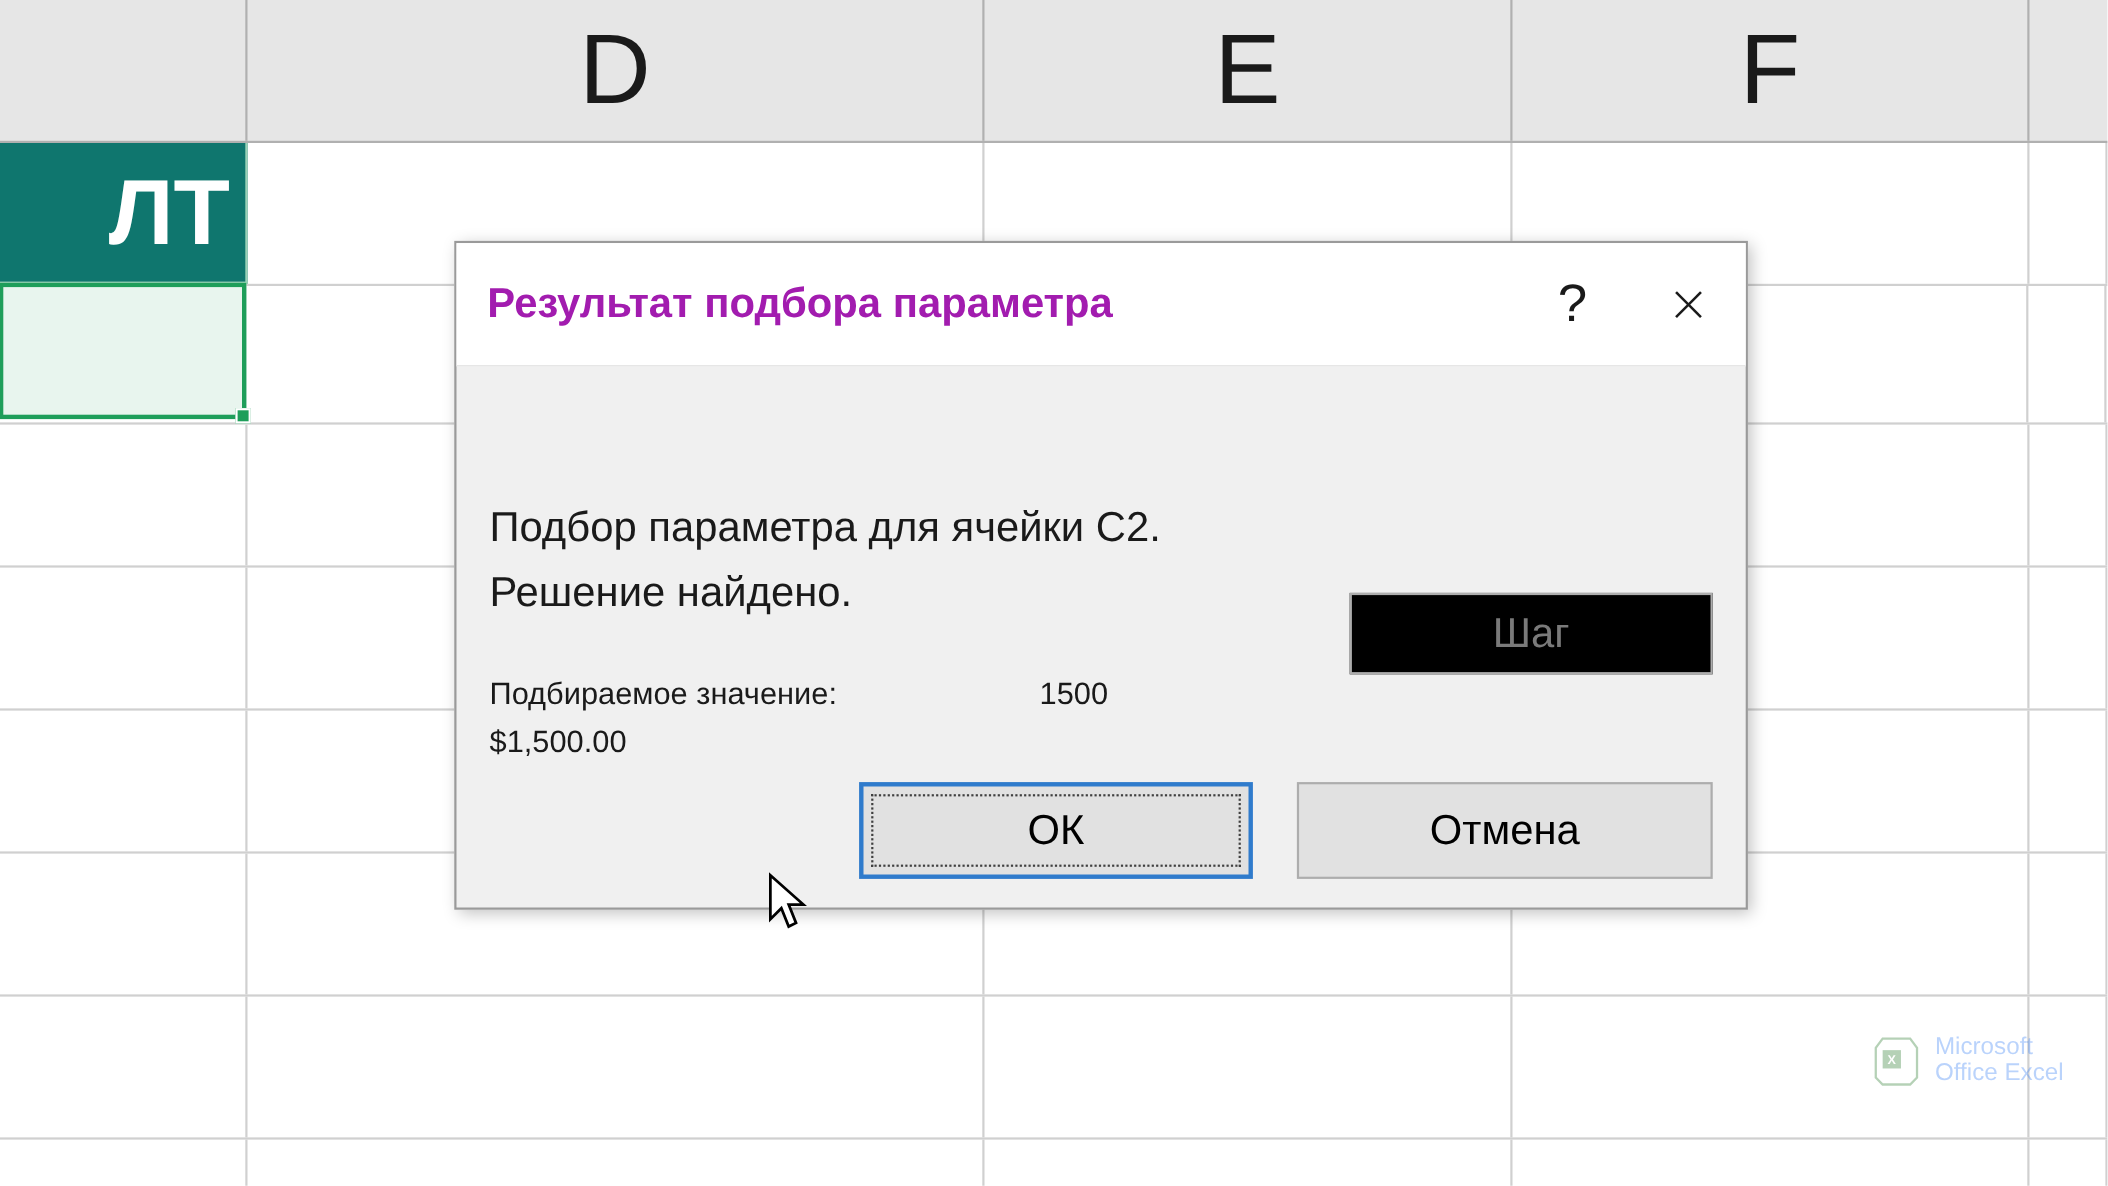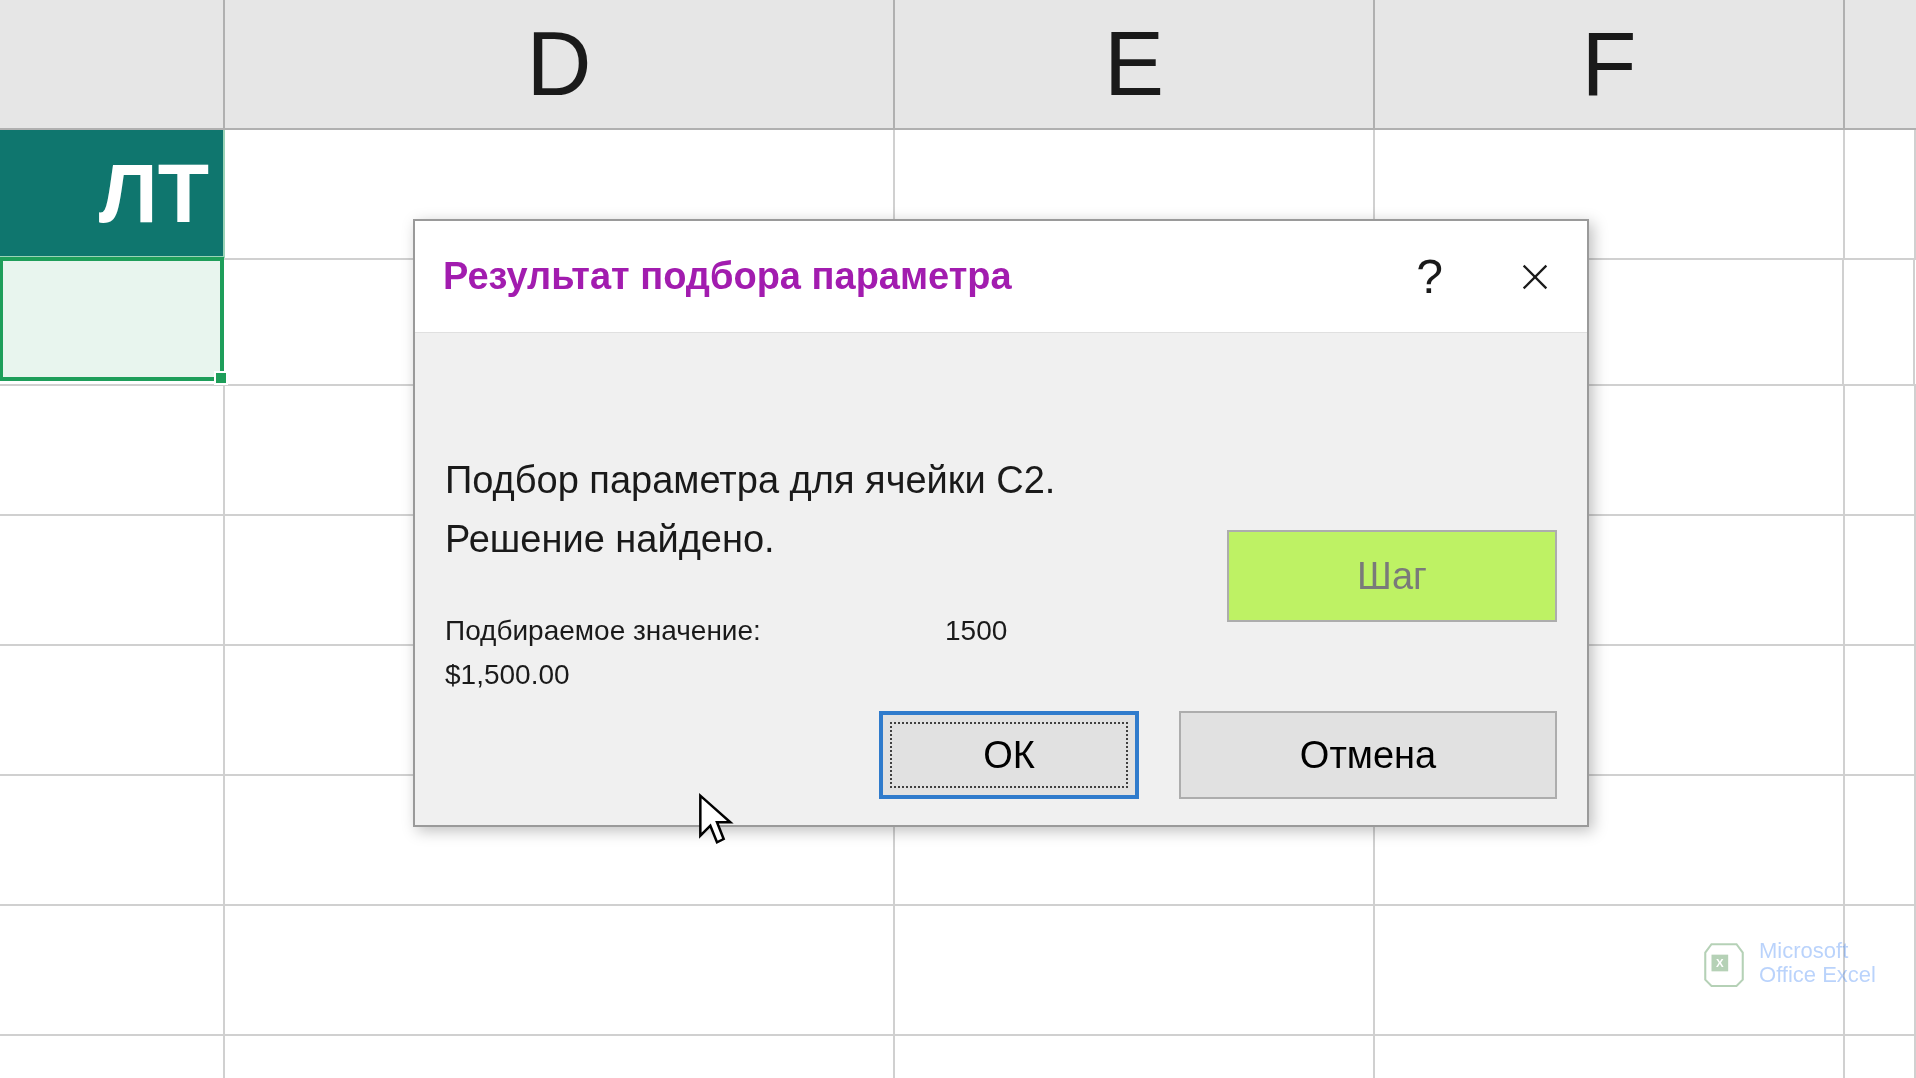--- a/index.html
+++ b/index.html
@@ -166,22 +166,22 @@
     .value-val { }
     
     .dialog-right {
       width: 330px;
       display: flex;
       flex-direction: column;
       gap: 36px;
       padding-top: 4px;
     }
     .btn {
-      height: 92px;
-      background: #bef264;
+      height: 74px;
+      background: #000000;
       border: 2px solid #adadad;
       font-size: 38px;
       color: #1a1a1a;
       display: flex;
       align-items: center;
       justify-content: center;
       cursor: pointer;
       font-family: inherit;
     }
     .btn.disabled {
@@ -190,21 +190,21 @@
     }
     
     .dialog-footer {
       position: absolute;
       bottom: 26px;
       right: 30px;
       display: flex;
       gap: 40px;
     }
     .btn-ok {
-      width: 260px;
+      width: 358px;
       height: 88px;
       background: #e1e1e1;
       border: 4px solid #2f7bcc;
       font-size: 38px;
       display: flex;
       align-items: center;
       justify-content: center;
       cursor: pointer;
       position: relative;
     }

